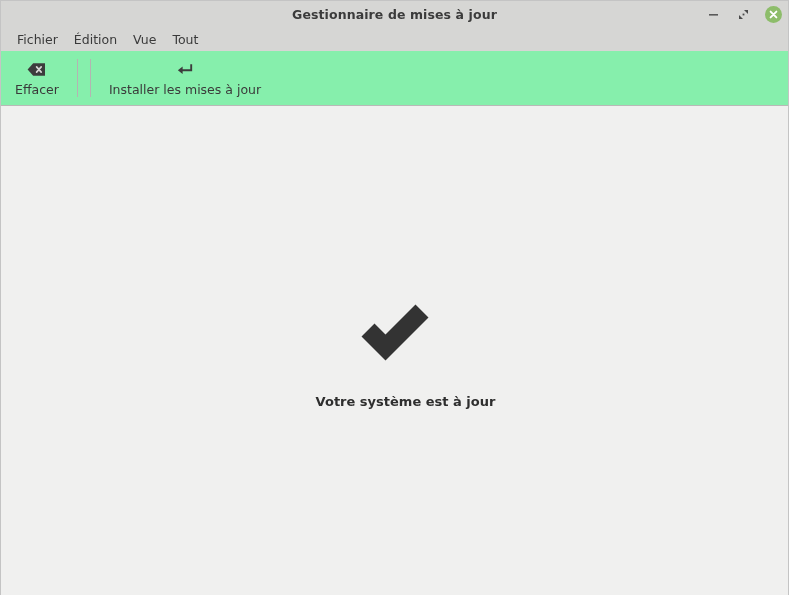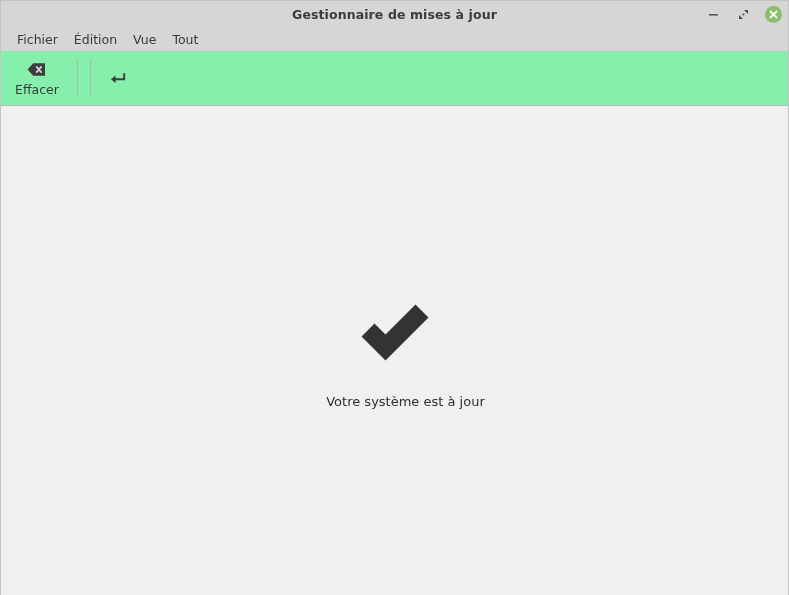--- a/index.html
+++ b/index.html
@@ -156,21 +156,21 @@
     width: 70px;
     height: 64px;
     display: flex;
     align-items: center;
     justify-content: center;
   }
   #status-icon svg { display: block; }
   #status-text {
     margin-top: 32px;
     font-size: 13px;
-    font-weight: normal;
+    font-weight: bold;
     color: #2e2e2e;
     white-space: nowrap;
     margin-left: 22px;
   }
 </style>
 </head>
 <body>
 
 <div id="app-window">
 
@@ -241,20 +241,21 @@
 
     <div class="tool-sep"></div>
 
     <div class="tool-btn">
       <span class="tool-icon">
         <svg width="18" height="15" viewBox="0 0 18 15">
           <path d="M15.2 2.2 L15.2 8.2 L4.8 8.2" fill="none" stroke="#3c3c3c" stroke-width="1.9" stroke-linecap="butt"></path>
           <path d="M6.6 4.6 L1.9 8.25 L6.6 11.9 Z" fill="#3c3c3c"></path>
         </svg>
       </span>
+      <span class="tool-label">Installer les mises à jour</span>
     </div>
 
   </div>
 
   <div id="content">
     <div id="status-block">
 
       <div id="status-icon">
         <svg width="68" height="62" viewBox="0 0 68 62">
           <path d="M24.5 61.5 L0.5 37.5 L13.5 24.5 L24.5 35.5 L54.5 5.5 L67.5 18.5 Z" fill="#333333"></path>

